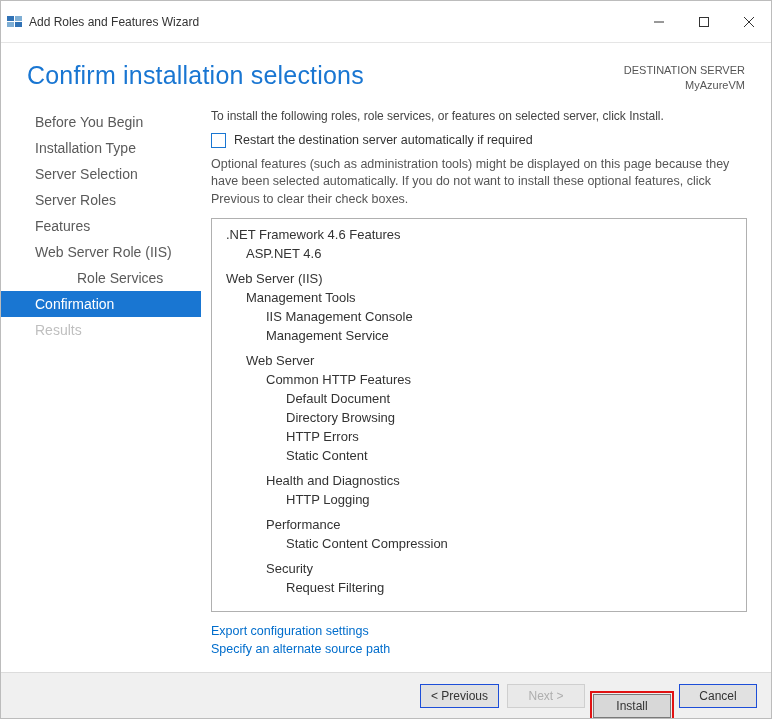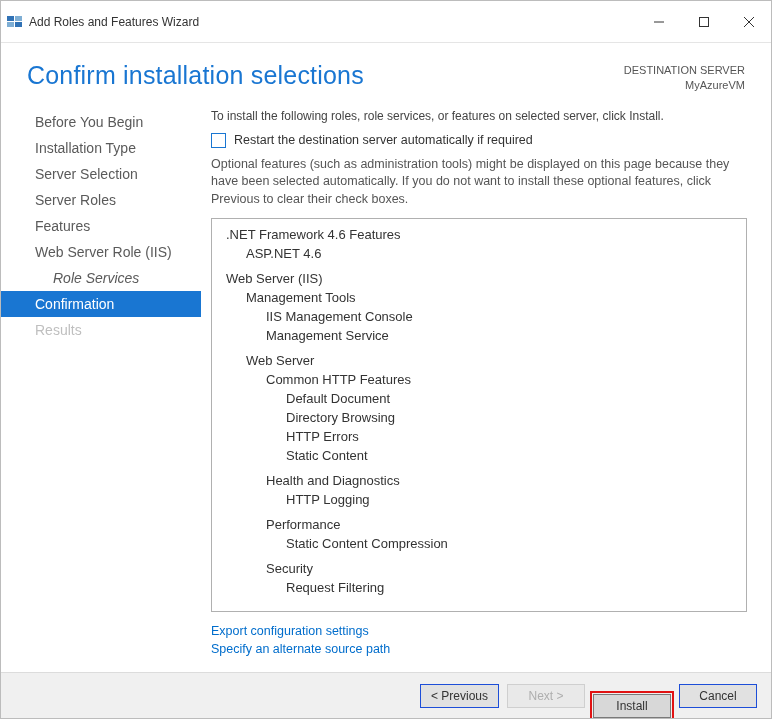--- a/index.html
+++ b/index.html
@@ -68,21 +68,21 @@
   .nav {
     width: 200px;
     padding: 8px 0 0 0;
   }
   .nav-item {
     padding: 5px 0 5px 34px;
     font-size: 14px;
     color: #5a5a5a;
     white-space: nowrap;
   }
-  .nav-item.indent { padding-left: 52px; font-style: italic; }
+  .nav-item.indent { padding-left: 76px; }
   .nav-item.selected {
     background: #1976d2;
     color: #fff;
   }
   .nav-item.disabled { color: #bfbfbf; }
   .main {
     flex: 1;
     padding: 8px 24px 0 10px;
     display: flex;
     flex-direction: column;

